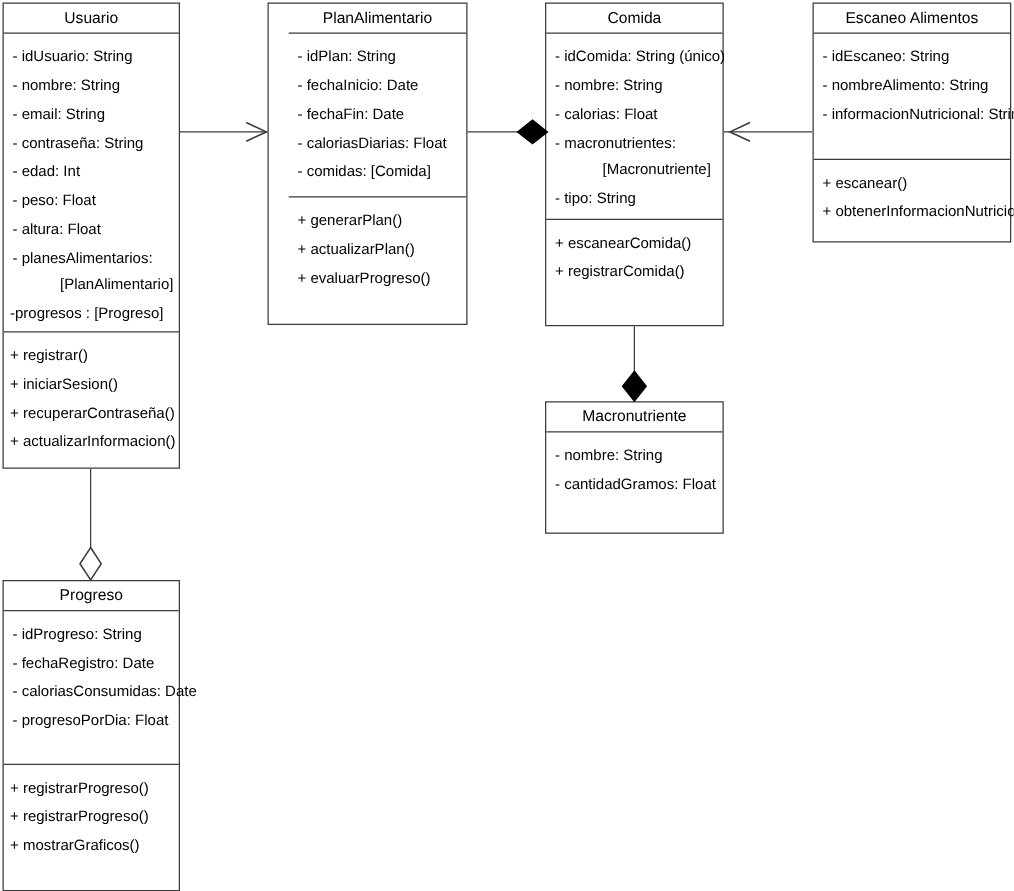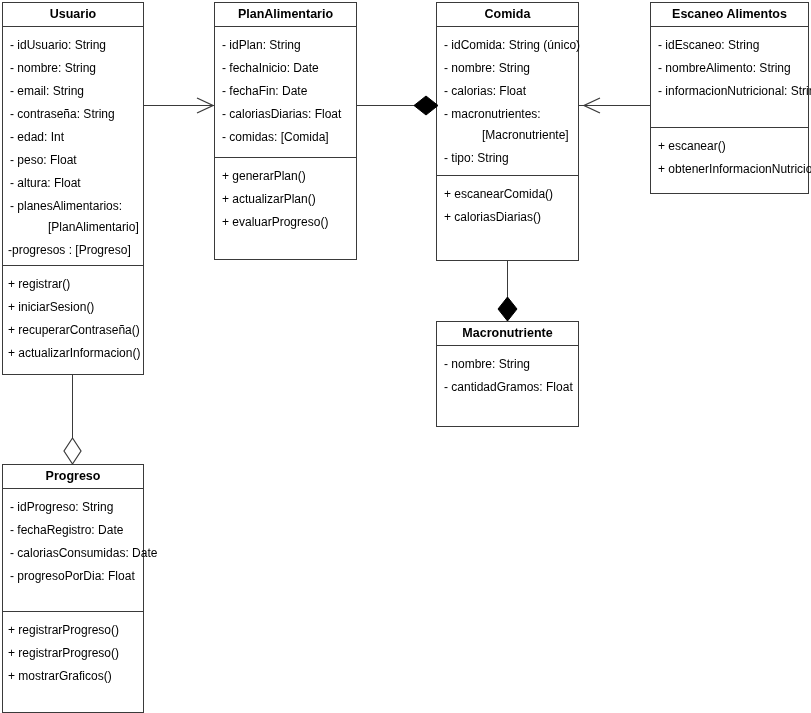--- a/index.html
+++ b/index.html
@@ -23,21 +23,21 @@
     position: absolute;
     box-sizing: border-box;
     border: 1px solid #3a3a3a;
     background: #ffffff;
     z-index: 3;
   }
   .uml-header {
     box-sizing: border-box;
     border-bottom: 1px solid #3a3a3a;
     text-align: center;
-    font-weight: bold;
+    font-weight: normal;
     font-size: 12.5px;
     color: #000000;
     line-height: 23px;
     height: 24px;
     white-space: nowrap;
     overflow: visible;
   }
   .uml-section {
     box-sizing: border-box;
     padding: 12px 0 10px 0;
@@ -138,21 +138,21 @@
       <div class="uml-row tight">-progresos : [Progreso]</div>
     </div>
     <div class="uml-section divided">
       <div class="uml-row tight">+ registrar()</div>
       <div class="uml-row tight">+ iniciarSesion()</div>
       <div class="uml-row tight">+ recuperarContraseña()</div>
       <div class="uml-row tight">+ actualizarInformacion()</div>
     </div>
   </div>
 
-  <div class="uml-class" style="left:214px; top:2px; width:143px; height:258px;">
+  <div class="uml-class" style="left:214px; top:2px; width:160px; height:258px;padding-left:16px;">
     <div class="uml-header">PlanAlimentario</div>
     <div class="uml-section" style="height:130px;">
       <div class="uml-row">- idPlan: String</div>
       <div class="uml-row">- fechaInicio: Date</div>
       <div class="uml-row">- fechaFin: Date</div>
       <div class="uml-row">- caloriasDiarias: Float</div>
       <div class="uml-row">- comidas: [Comida]</div>
     </div>
     <div class="uml-section divided">
       <div class="uml-row">+ generarPlan()</div>
@@ -165,21 +165,21 @@
     <div class="uml-header">Comida</div>
     <div class="uml-section" style="height:148px;">
       <div class="uml-row">- idComida: String (único)</div>
       <div class="uml-row">- nombre: String</div>
       <div class="uml-row">- calorias: Float</div>
       <div class="uml-row"><span>- macronutrientes:</span><span class="cont">[Macronutriente]</span></div>
       <div class="uml-row">- tipo: String</div>
     </div>
     <div class="uml-section divided">
       <div class="uml-row">+ escanearComida()</div>
-      <div class="uml-row">+ caloriasDiarias()</div>
+      <div class="uml-row">+ registrarComida()</div>
     </div>
   </div>
 
   <div class="uml-class" style="left:650px; top:2px; width:159px; height:192px;">
     <div class="uml-header">Escaneo Alimentos</div>
     <div class="uml-section" style="height:100px;">
       <div class="uml-row">- idEscaneo: String</div>
       <div class="uml-row">- nombreAlimento: String</div>
       <div class="uml-row overflow">- informacionNutricional: String</div>
     </div>

